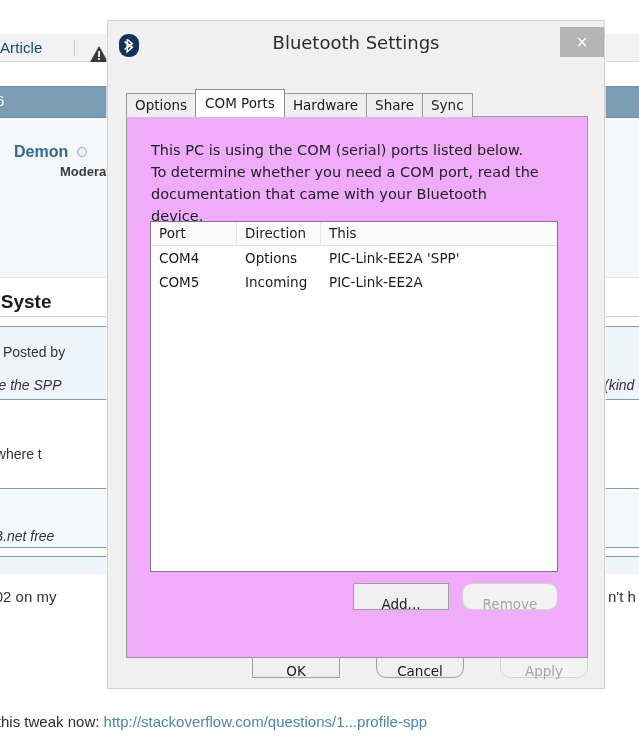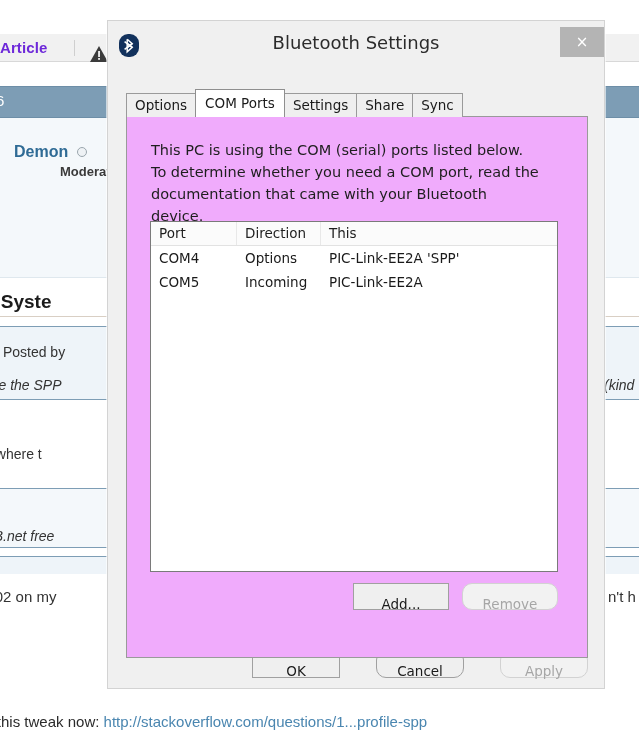--- a/index.html
+++ b/index.html
@@ -27,22 +27,22 @@
     left: 0; top: 34px;
     width: 639px; height: 28px;
     background: #f1f1f1;
     border-bottom: 1px solid #d8d8d8;
     box-sizing: border-box;
   }
   .bg-topbar-label {
     position: absolute;
     left: 0; top: 39px;
     font-size: 15px;
-    font-weight: bold;
-    color: #6d28d9;
+    font-weight: normal;
+    color: #0c4a6e;
     letter-spacing: .1px;
   }
   .bg-topbar-sep {
     position: absolute;
     left: 74px; top: 40px;
     width: 1px; height: 16px;
     background: #cfcfcf;
   }
   .bg-warning-icon {
     position: absolute;
@@ -389,21 +389,21 @@
         <line x1="5.6" y1="15.4" x2="13.2" y2="9.6" stroke="#ffffff" stroke-width="1.5"></line>
       </svg>
     </div>
     <div class="dlg-title">Bluetooth Settings</div>
     <button class="dlg-close">×</button>
   </div>
 
   <div class="tabstrip">
     <div class="tab">Options</div>
     <div class="tab active">COM Ports</div>
-    <div class="tab">Settings</div>
+    <div class="tab">Hardware</div>
     <div class="tab">Share</div>
     <div class="tab">Sync</div>
   </div>
 
   <div class="tabpanel">
 
     <div class="panel-desc">This PC is using the COM (serial) ports listed below. To determine whether you need a COM port, read the documentation that came with your Bluetooth device.</div>
 
     <div class="listbox">
       <div class="lv-header">

